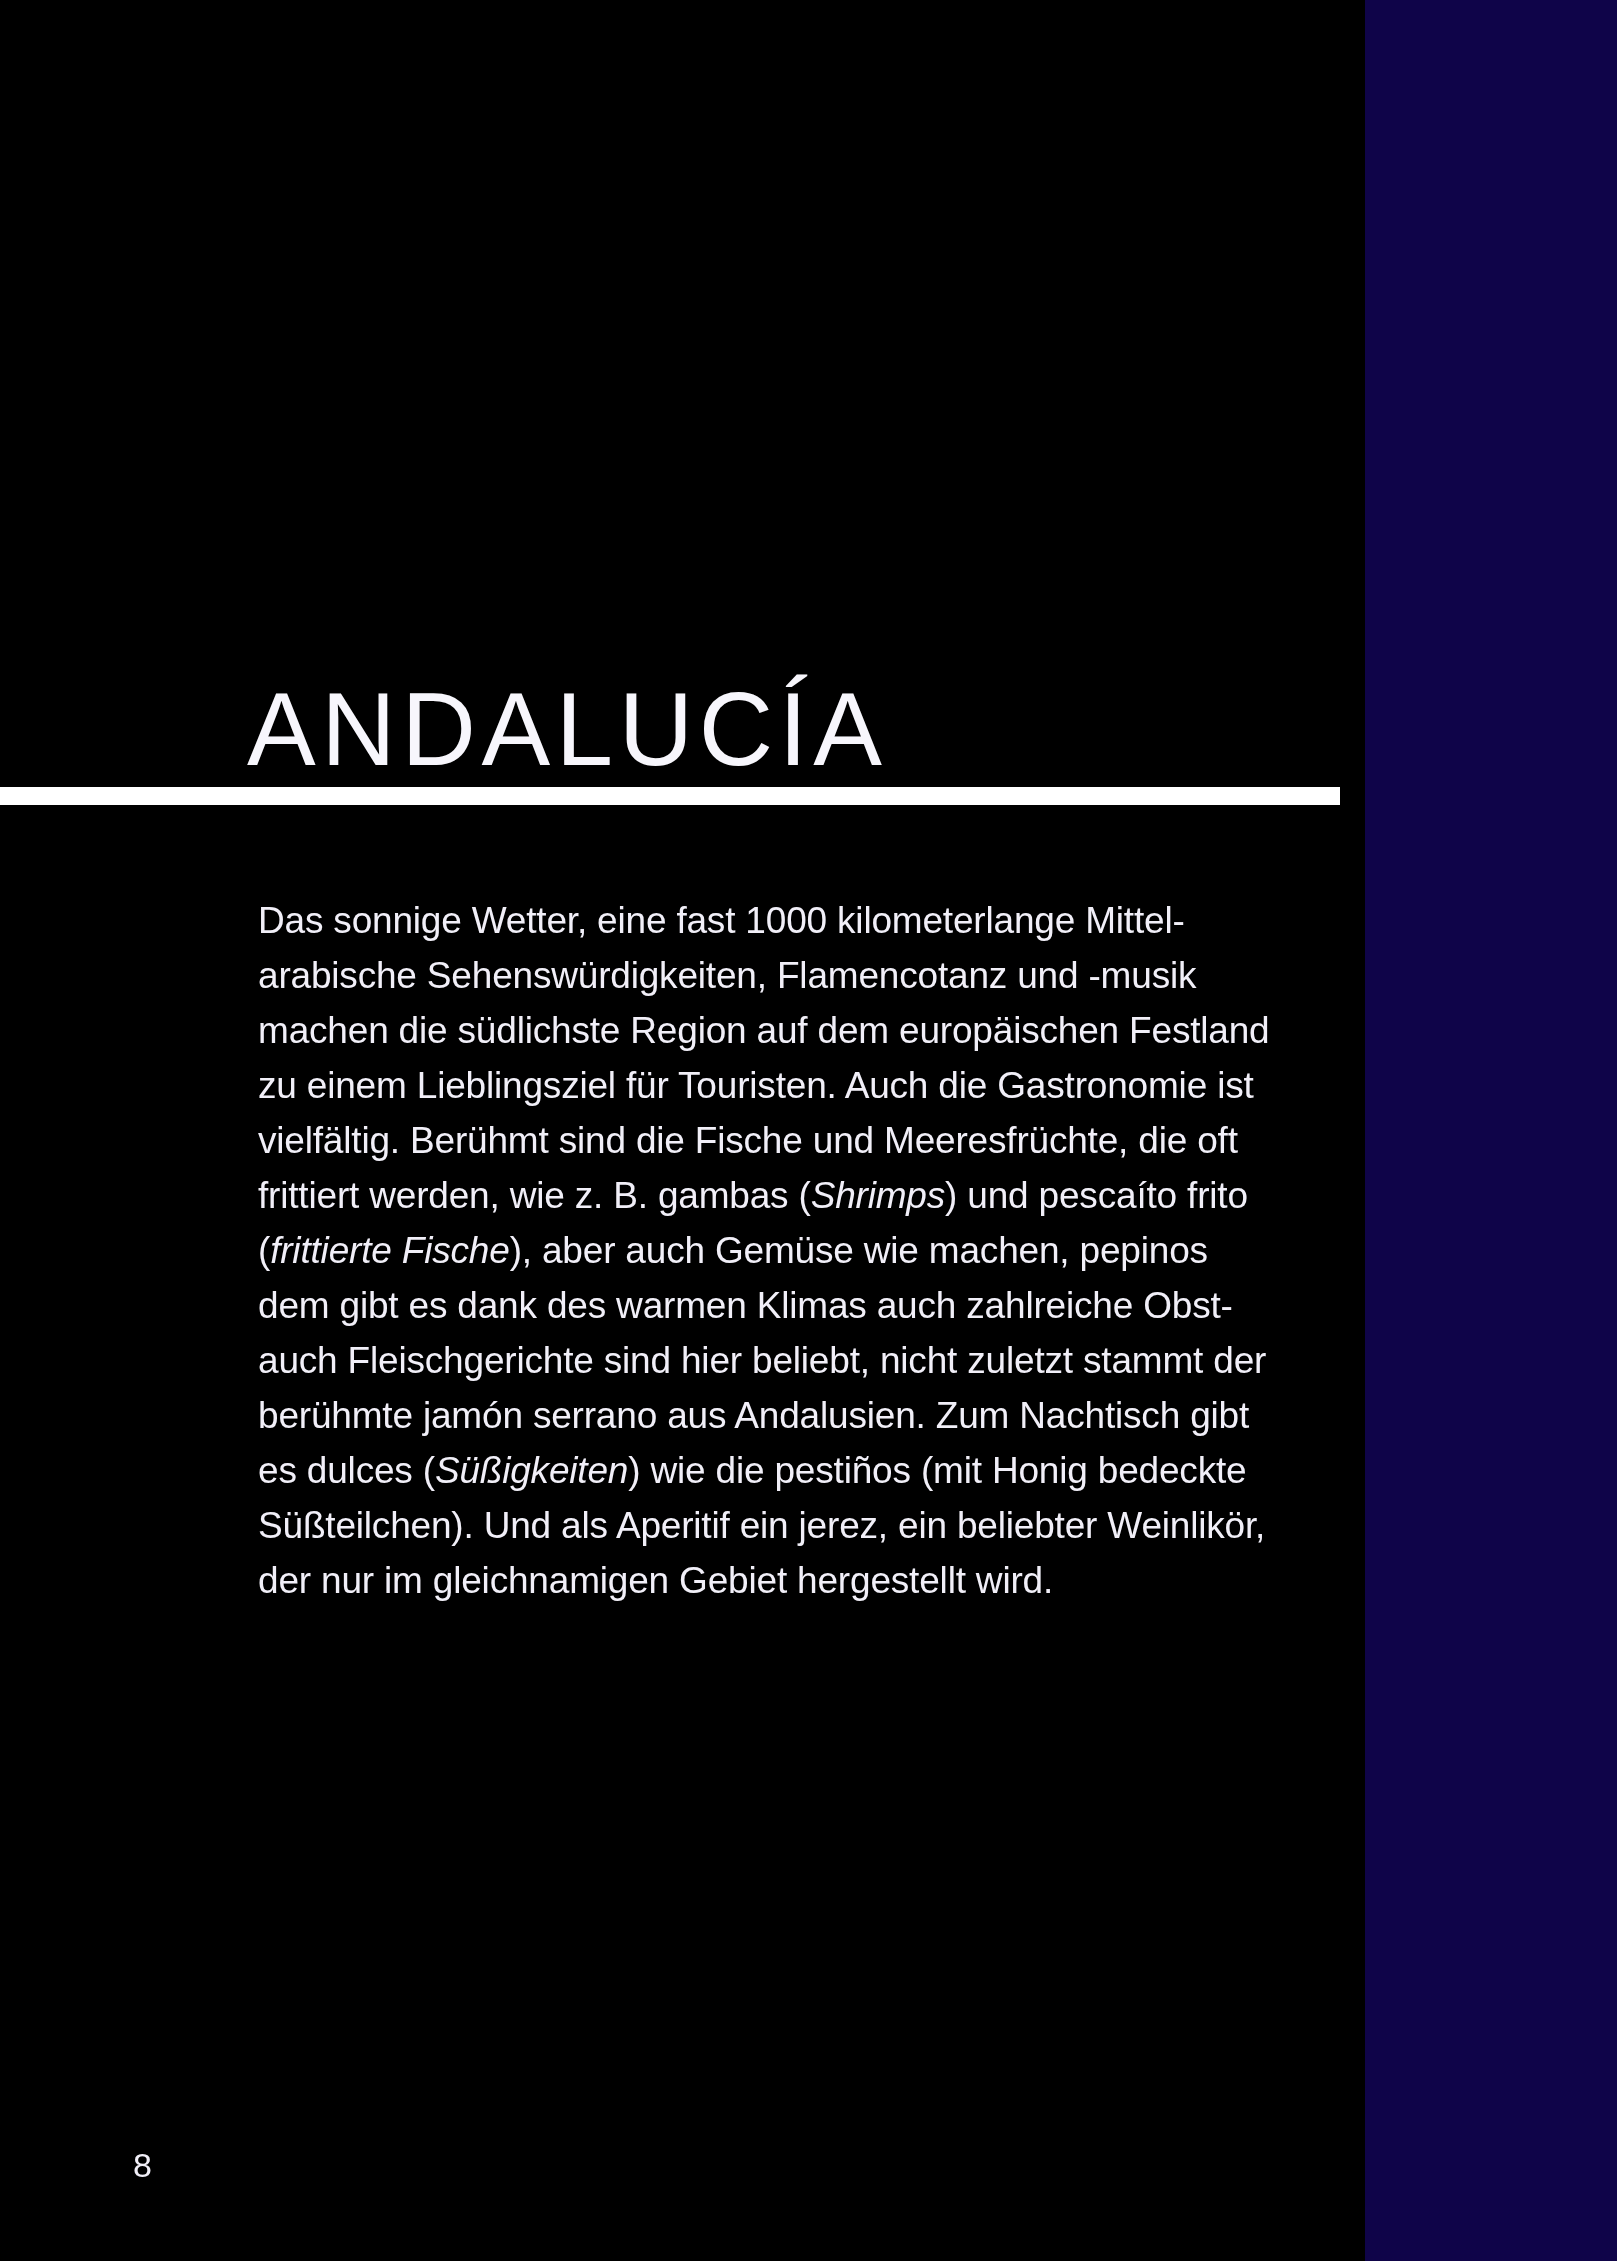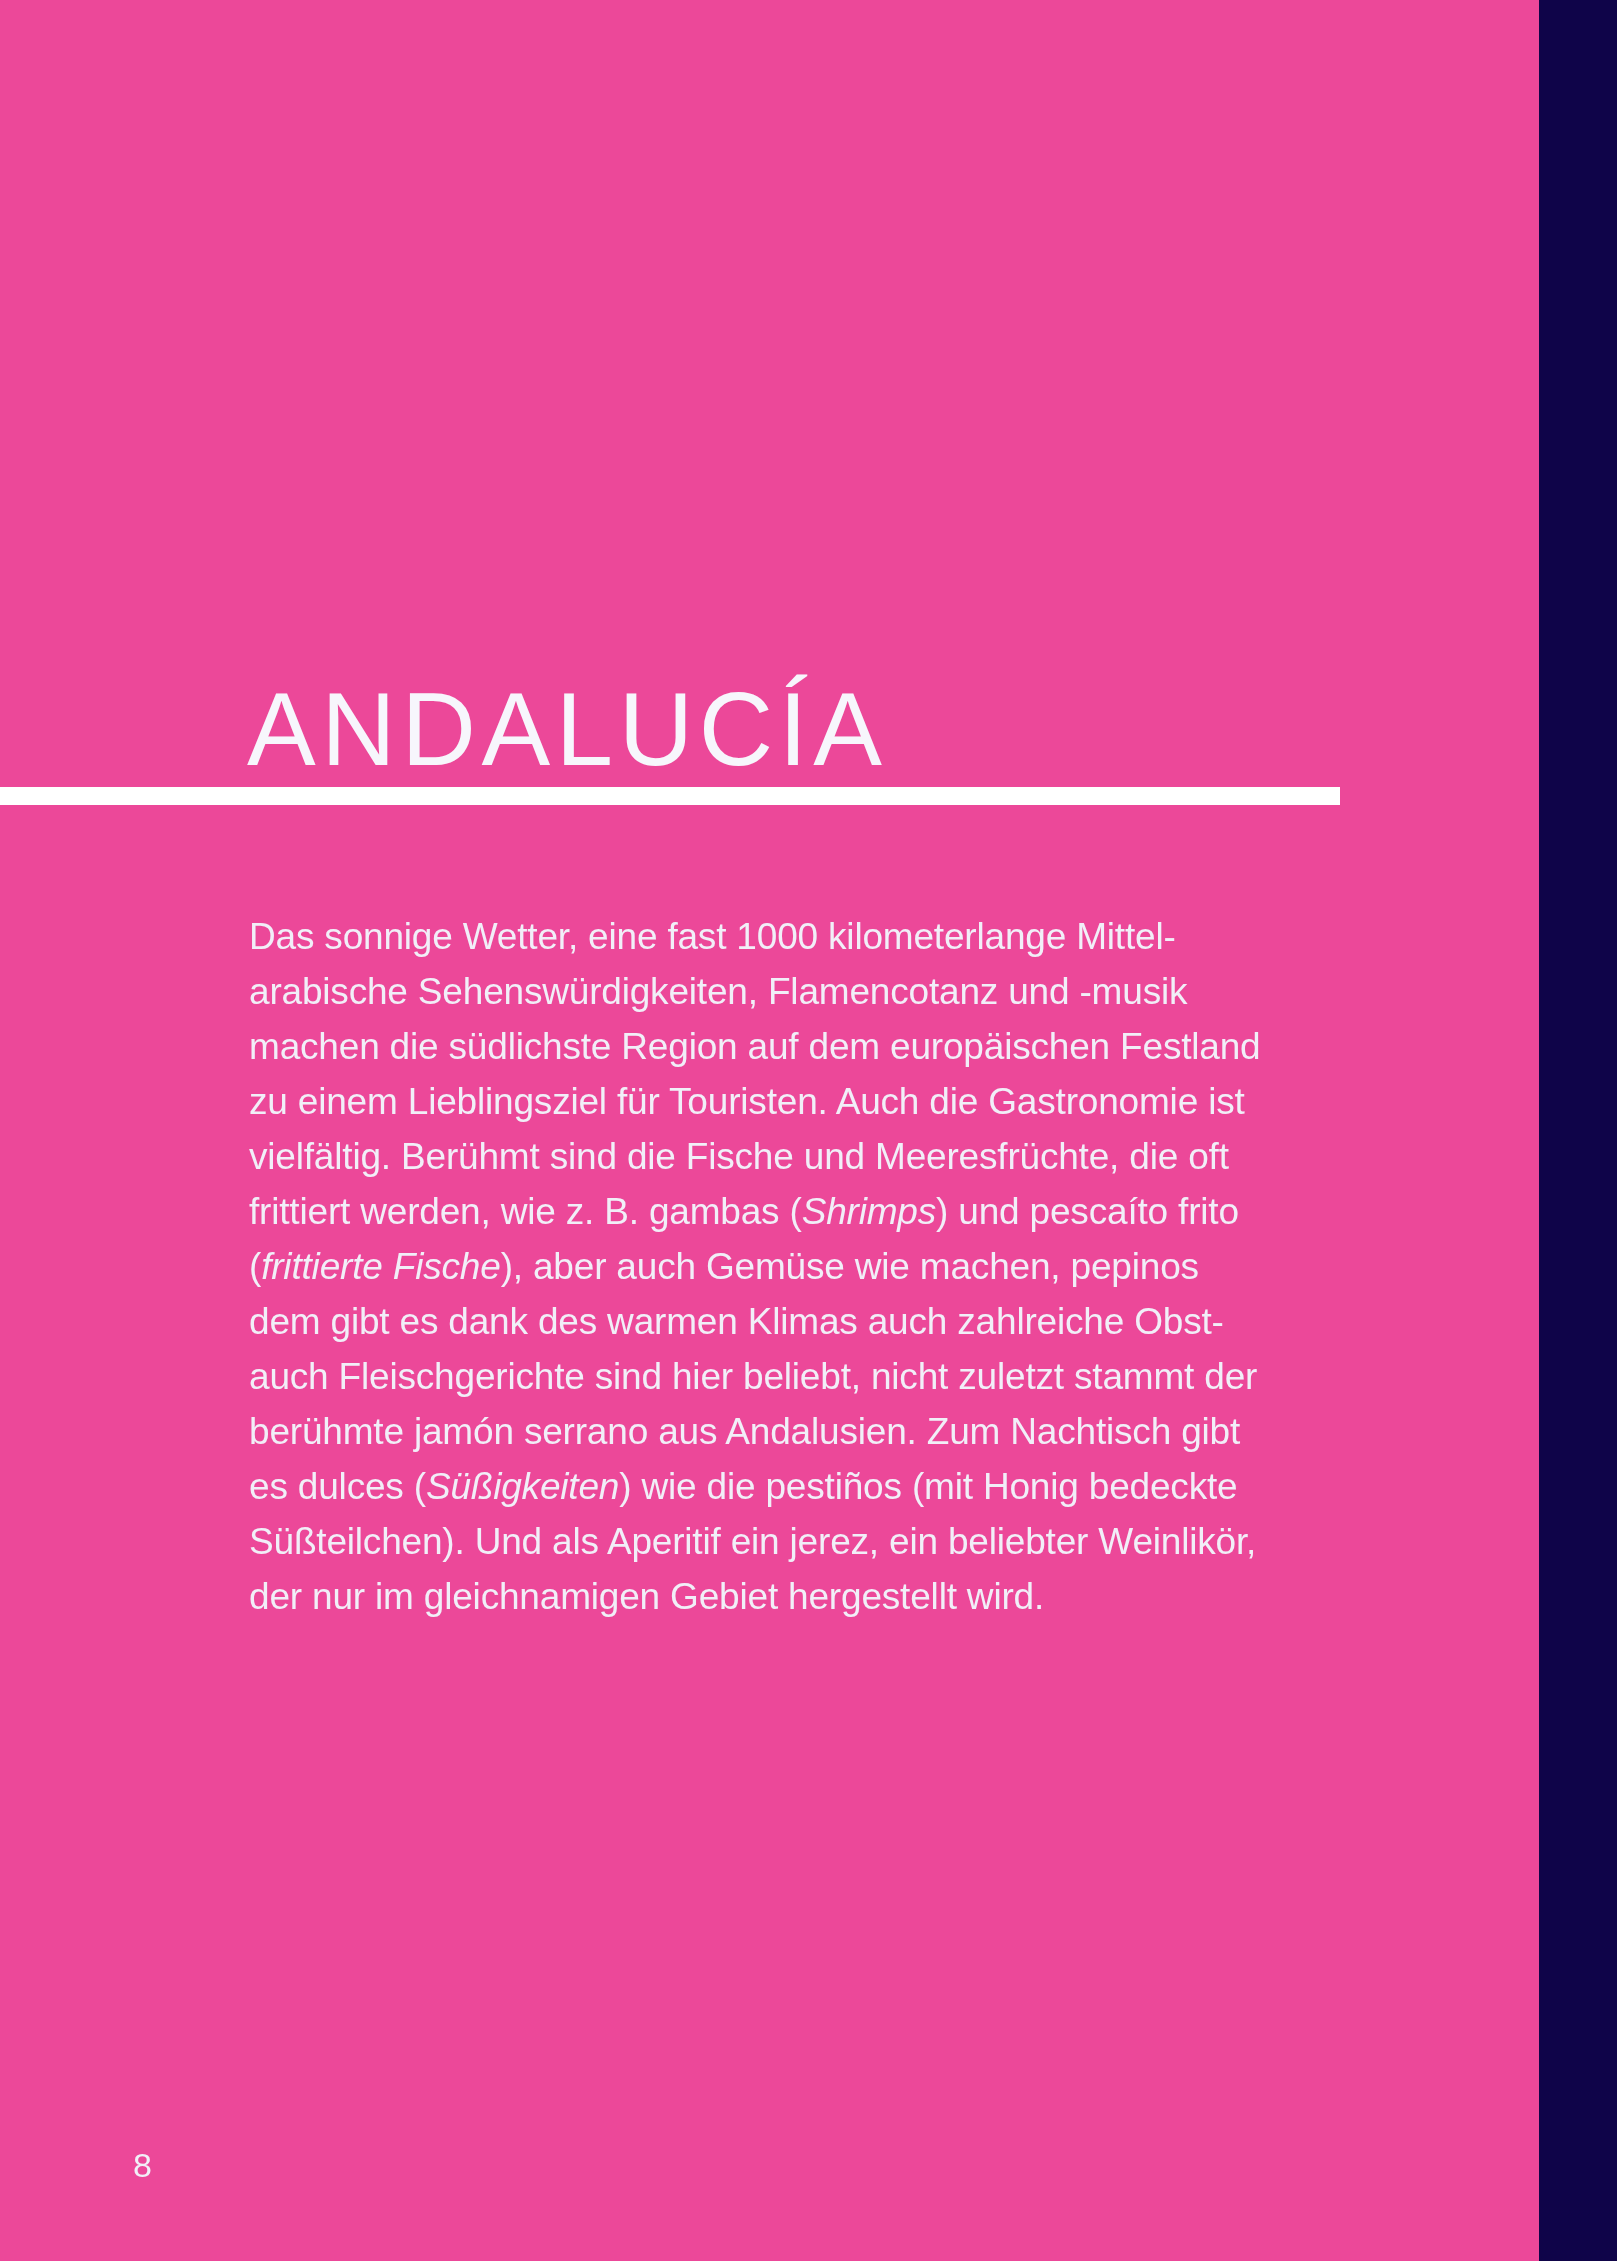--- a/index.html
+++ b/index.html
@@ -2,23 +2,23 @@
 <html style="font-size:12.5px"><head>
 <meta charset="utf-8">
 <style>
   html, body {
     margin: 0;
     padding: 0;
     background: #0f0449;
   }
   .page {
     position: relative;
-    width: 1539px;
+    width: 1365px;
     height: 2261px;
-    background: #ec4899;
+    background: #000000;
     overflow: hidden;
     font-family: "Liberation Sans", sans-serif;
   }
   .chapter-title {
     position: absolute;
     left: 247px;
     top: 609px;
     font-size: 103px;
     line-height: 1;
     font-weight: 200;
@@ -29,29 +29,28 @@
   .title-divider {
     position: absolute;
     left: 0;
     top: 787px;
     width: 1340px;
     height: 18px;
     background: #ffffff;
   }
   .intro-paragraph {
     position: absolute;
-    left: 249px;
+    left: 258px;
     top: 893px;
     width: 1096px;
     font-size: 37px;
     line-height: 55px;
     font-weight: 300;
     color: #f1eff8;
     letter-spacing: -0.005em;
-    margin-top: 16px;
   }
   .para-line {
     white-space: nowrap;
   }
   .seg-b { font-weight: 400; }
   .seg-i { font-style: italic; text-align: right; }
   .page-number {
     position: absolute;
     left: 133px;
     top: 2148px;

